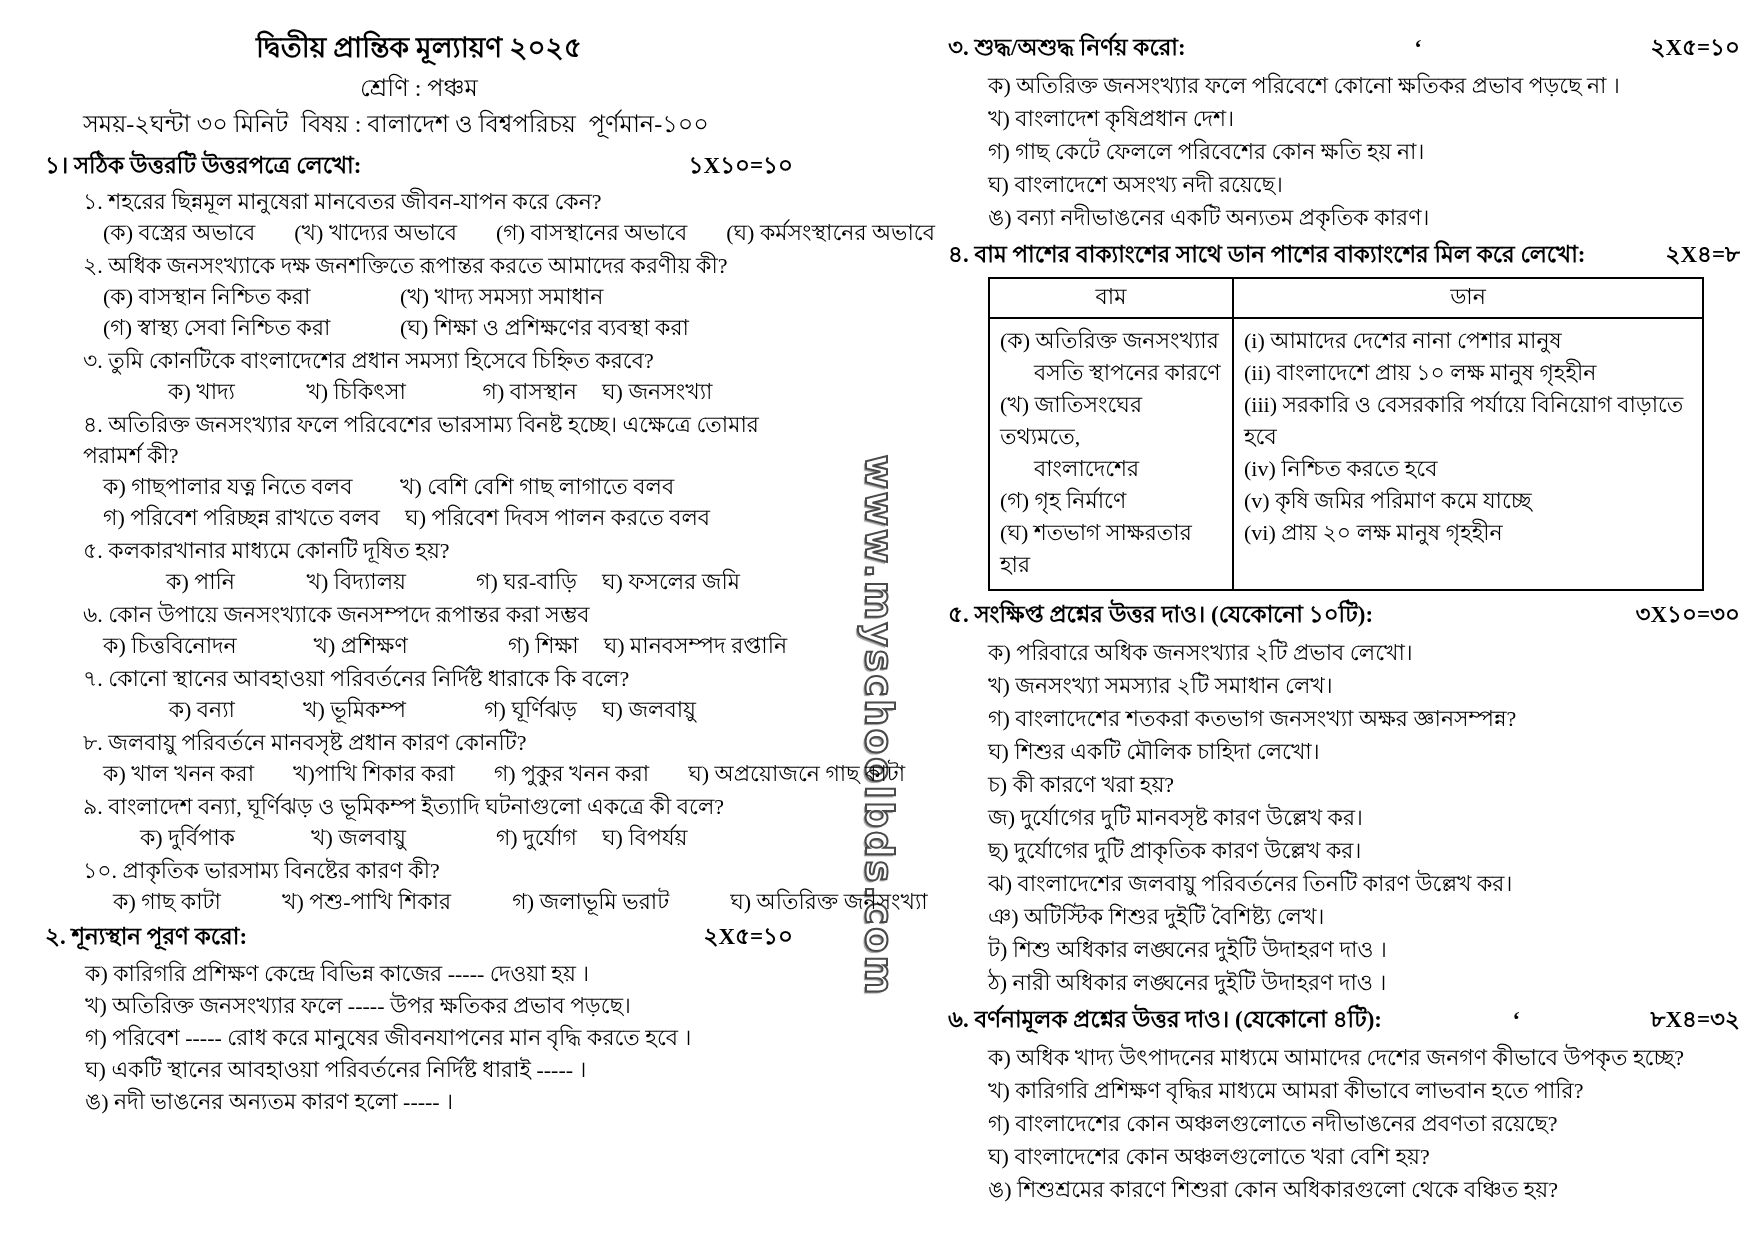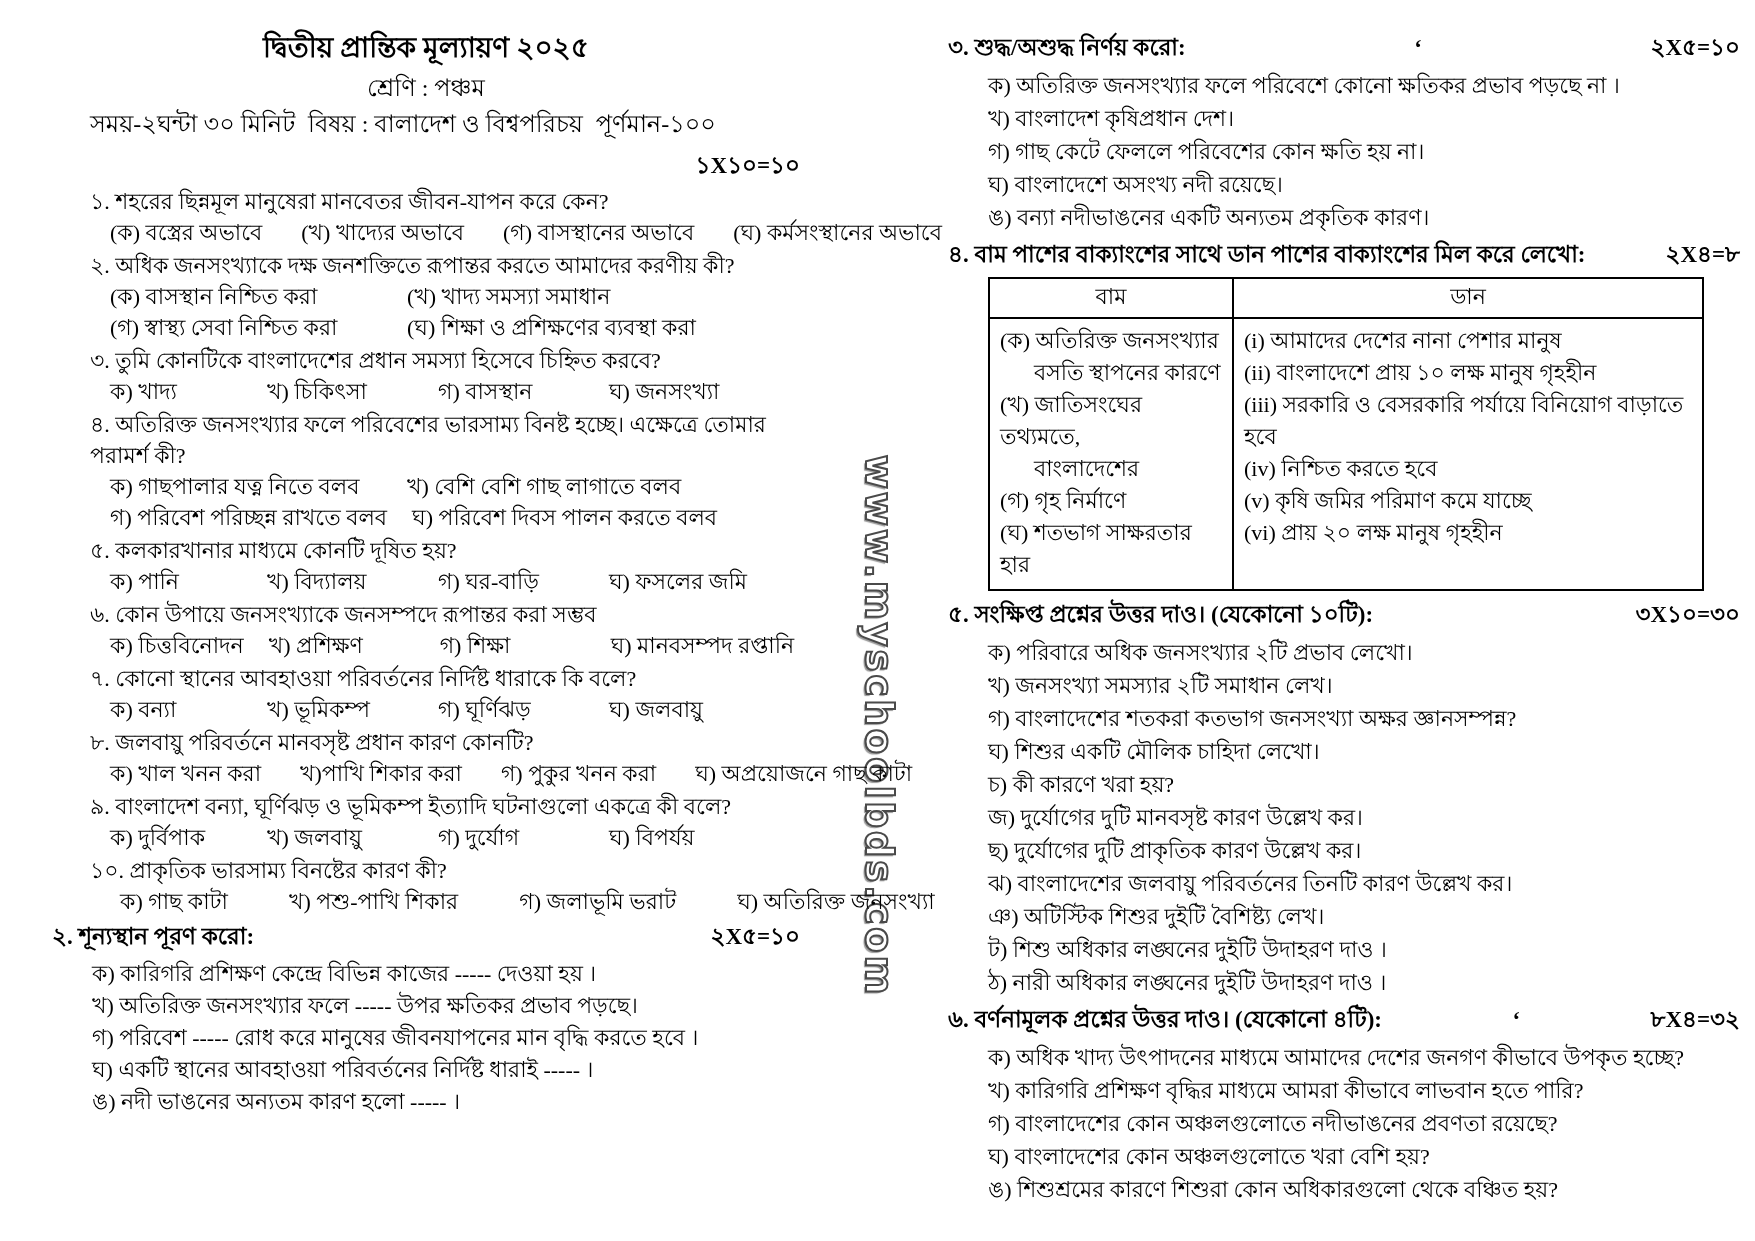--- a/index.html
+++ b/index.html
@@ -5,21 +5,21 @@
   html,body{margin:0;padding:0;background:#e8e8e8;}
   .page{
     position:relative;
     width:1755px;height:1241px;
     background:#ffffff;
     color:#000;
     font-family:"Liberation Serif","DejaVu Sans",serif;
     overflow:hidden;
   }
   
-  .col-left{position:absolute;left:52px;top:30px;width:748px;}
+  .col-left{position:absolute;left:45px;top:30px;width:748px;}
   .col-right{position:absolute;left:948px;top:28px;width:792px;}
 
   
   .hdr-title{font-size:28px;font-weight:bold;text-align:center;line-height:36px;margin-bottom:6px;}
   .hdr-org{font-size:25px;text-align:center;line-height:34px;margin-bottom:4px;}
   .hdr-class{font-size:24px;text-align:center;line-height:32px;margin-bottom:4px;}
   .hdr-meta{display:flex;align-items:baseline;font-size:24px;line-height:32px;padding-left:38px;padding-right:84px;margin-bottom:10px;}
   .hdr-meta .m-subject{margin-left:auto;margin-right:auto;}
 
   
@@ -27,21 +27,21 @@
   .sec-head .marks{margin-left:auto;font-weight:bold;white-space:nowrap;}
   .sec-head .quote{margin-left:auto;font-weight:bold;}
   .sec-head .quote + .marks{margin-left:auto;}
 
   
   .q-text{font-size:22px;line-height:31px;padding-left:38px;}
   .opt-row{display:flex;font-size:22px;line-height:31px;padding-left:58px;gap:25px;}
   .opt-row span{white-space:nowrap;}
   .opt-tight span{margin-right:14px;}
   .opt-mid span{margin-right:26px;margin-left:10px;}
-  .opt-spread span{flex:0 0 146px;}
+  .opt-spread span{flex:0 0 146px;text-align:right;}
   .opt-spread span:first-child{flex:0 0 132px;}
   .opt-spread span:last-child{flex:0 1 auto;}
   .opt-pair span:first-child{flex:0 0 272px;}
   .opt-pair span:last-child{flex:0 1 auto;}
   .q-block{margin-bottom:2px;}
 
   
   .item{font-size:22px;line-height:23px;padding-left:40px;margin:9px 0;}
   .col-right .item{margin:10px 0;}
 
@@ -85,20 +85,21 @@
 
     <div class="hdr-title">দ্বিতীয় প্রান্তিক মূল্যায়ণ ২০২৫</div>
     <div class="hdr-class">শ্রেণি : পঞ্চম</div>
     <div class="hdr-meta">
       <span class="m-time">সময়-২ঘন্টা ৩০ মিনিট</span>
       <span class="m-subject">বিষয় : বালাদেশ ও বিশ্বপরিচয়</span>
       <span class="m-marks">পূর্ণমান-১০০</span>
     </div>
 
     <div class="sec-head">
+      <span>১। সঠিক উত্তরটি উত্তরপত্রে লেখো:</span>
       <span class="marks">১X১০=১০</span>
     </div>
 
     <div class="q-block">
       <div class="q-text">১. শহরের ছিন্নমূল মানুষেরা মানবেতর জীবন-যাপন করে কেন?</div>
       <div class="opt-row opt-tight">
         <span>(ক) বস্ত্রের অভাবে</span>
         <span>(খ) খাদ্যের অভাবে</span>
         <span>(গ) বাসস্থানের অভাবে</span>
         <span>(ঘ) কর্মসংস্থানের অভাবে</span>

